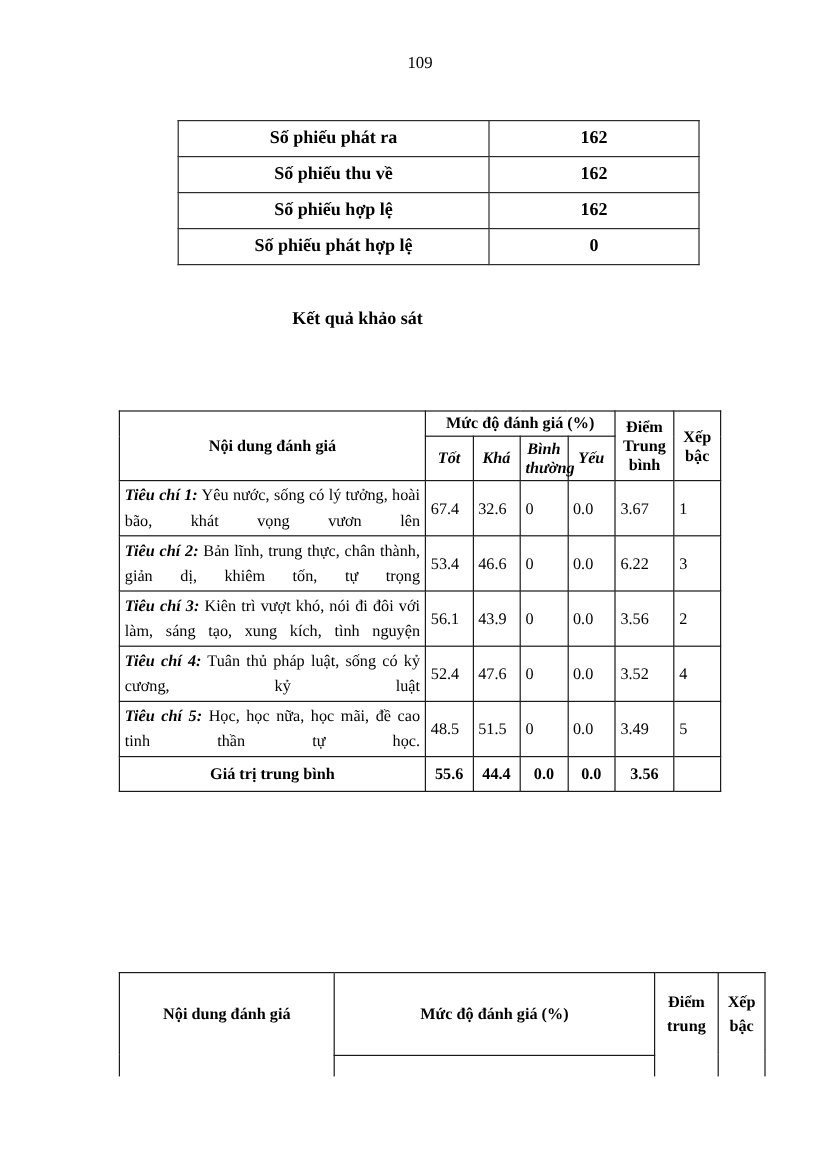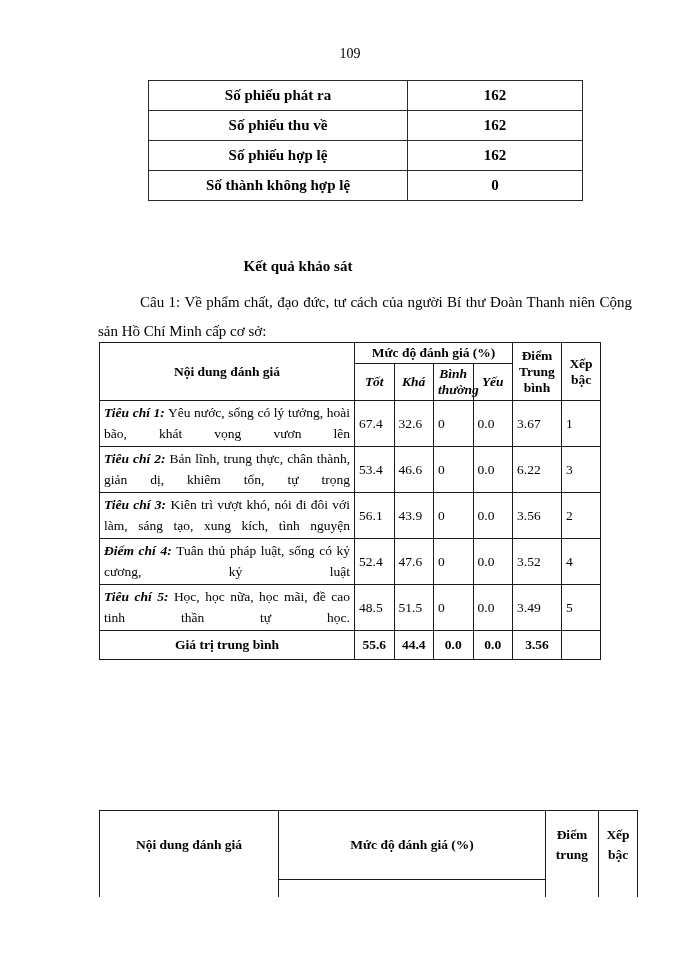--- a/index.html
+++ b/index.html
@@ -28,21 +28,21 @@
     top: 46px;
     left: 0;
     width: 700px;
     text-align: center;
     font-size: 14px;
   }
 
   
   .table-ballots {
     position: absolute;
-    top: 80px;
+    top: 100px;
     left: 148px;
     width: 416px;
     border-collapse: collapse;
     table-layout: fixed;
   }
   .table-ballots td {
     border: 1px solid #2b2b2b;
     height: 29px;
     text-align: center;
     vertical-align: middle;
@@ -193,31 +193,28 @@
       </tr>
       <tr>
         <td class="col-label">Số phiếu thu về</td>
         <td class="col-value">162</td>
       </tr>
       <tr>
         <td class="col-label">Số phiếu hợp lệ</td>
         <td class="col-value">162</td>
       </tr>
       <tr>
-        <td class="col-label">Số thành không hợp lệ</td>
+        <td class="col-label">Số phiếu phát hợp lệ</td>
         <td class="col-value">0</td>
       </tr>
     </tbody>
   </table>
 
   <div class="result-heading">Kết quả khảo sát</div>
 
-  <div class="question" id="question-1">
-    <span class="indent"></span><span>Câu 1:</span> <span>Về phẩm chất, đạo đức, tư cách của người Bí thư Đoàn Thanh niên Cộng sản Hồ Chí Minh cấp cơ sở:</span>
-  </div>
 
   <table class="table-criteria">
     <thead>
       <tr>
         <th class="c-content" rowspan="2">Nội dung đánh giá</th>
         <th class="th-group" colspan="4">Mức độ đánh giá (%)</th>
         <th class="c-diem" rowspan="2">
           <span>Điểm</span><br>
           <span>Trung</span><br>
           <span>bình</span>
@@ -259,21 +256,21 @@
       <tr>
         <td class="criteria-cell"><span class="lead">Tiêu chí 3:</span> <span>Kiên trì vượt khó, nói đi đôi với làm, sáng tạo, xung kích, tình nguyện</span></td>
         <td class="num">56.1</td>
         <td class="num">43.9</td>
         <td class="num">0</td>
         <td class="num">0.0</td>
         <td class="num">3.56</td>
         <td class="num">2</td>
       </tr>
       <tr>
-        <td class="criteria-cell"><span class="lead">Điểm chí 4:</span> <span>Tuân thủ pháp luật, sống có kỷ cương, kỷ luật</span></td>
+        <td class="criteria-cell"><span class="lead">Tiêu chí 4:</span> <span>Tuân thủ pháp luật, sống có kỷ cương, kỷ luật</span></td>
         <td class="num">52.4</td>
         <td class="num">47.6</td>
         <td class="num">0</td>
         <td class="num">0.0</td>
         <td class="num">3.52</td>
         <td class="num">4</td>
       </tr>
       <tr>
         <td class="criteria-cell"><span class="lead">Tiêu chí 5:</span> <span>Học, học nữa, học mãi, đề cao tinh thần tự học.</span></td>
         <td class="num">48.5</td>

